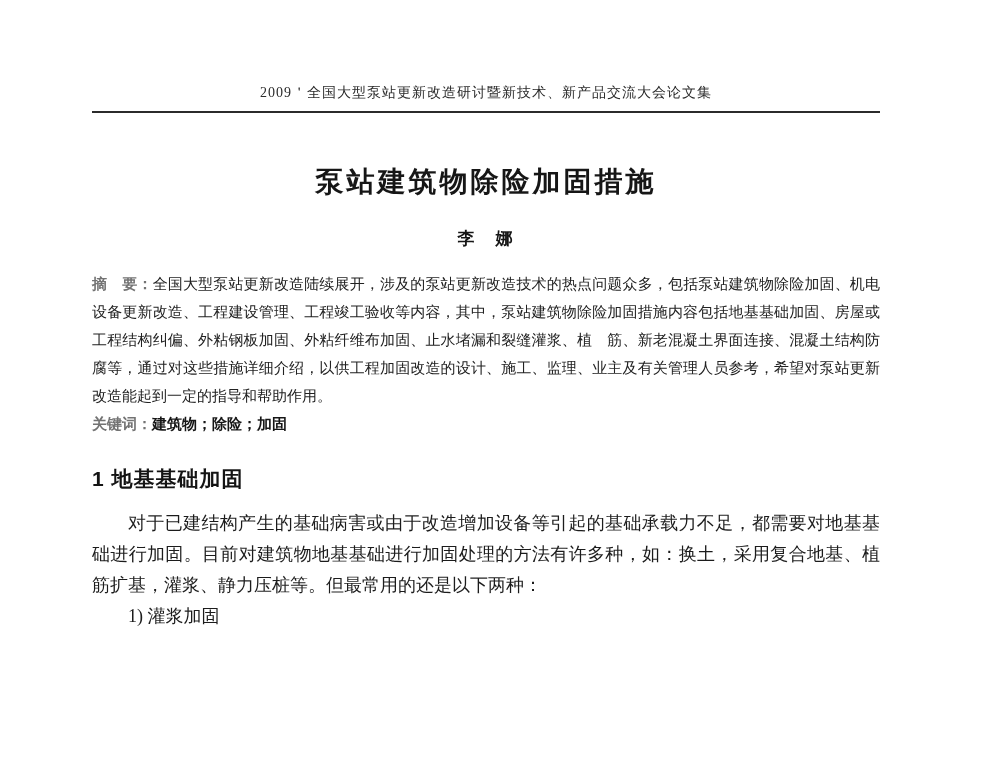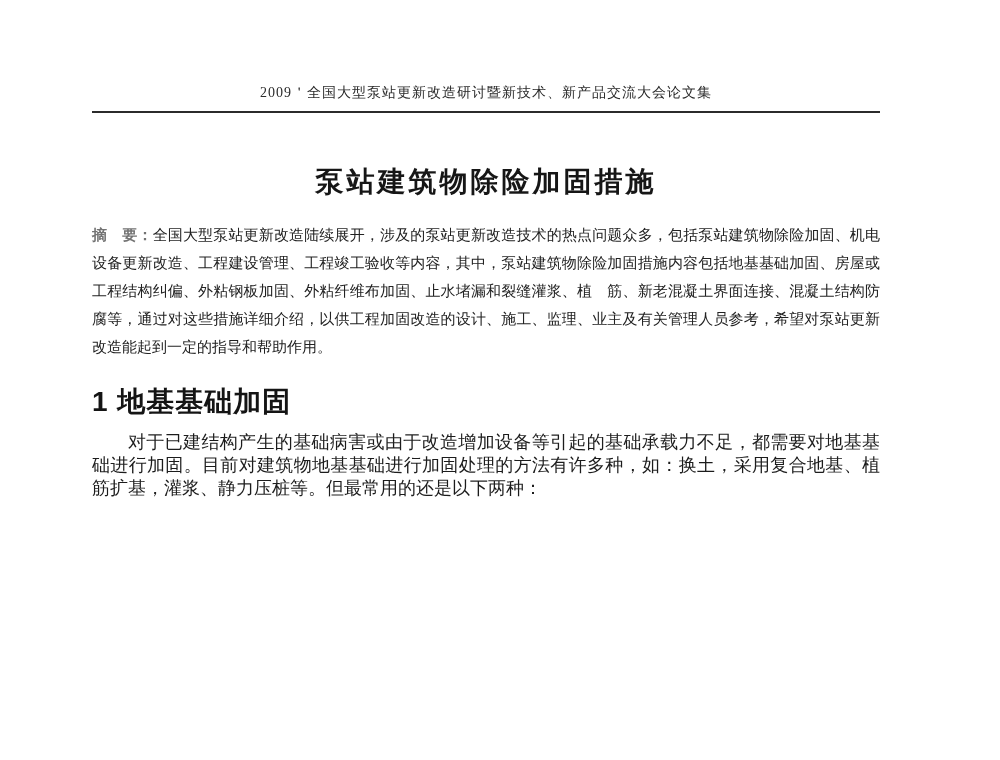--- a/index.html
+++ b/index.html
@@ -64,55 +64,58 @@
   .keywords {
     margin: 0;
     font-size: 15px;
     line-height: 28px;
     font-weight: bold;
     font-family: "Liberation Sans", "DejaVu Sans", sans-serif;
     color: #161616;
   }
   .section-heading {
     margin: 26px 0 0;
-    font-size: 28px;
+    font-size: 21px;
     line-height: 30px;
     font-weight: bold;
     letter-spacing: 1px;
     font-family: "Liberation Sans", "DejaVu Sans", sans-serif;
     color: #141414;
   }
   .body-para {
     margin: 0;
     font-size: 18px;
-    line-height: 23px;
+    line-height: 31px;
     text-align: justify;
     color: #1c1c1c;
   }
   .first { margin-top: 14px; }
   .indent { text-indent: 2em; }
 </style>
 </head>
 <body>
 
 <div class="page">
   <div class="content">
 
     <header class="page-header">
       <div class="header-text">2009＇全国大型泵站更新改造研讨暨新技术、新产品交流大会论文集</div>
       <div class="header-rule"></div>
     </header>
 
     <h1 class="title">泵站建筑物除险加固措施</h1>
 
+    <div class="author">李　娜</div>
 
 
     <p class="abstract"><span class="label">摘　要：</span><span>全国大型泵站更新改造陆续展开，涉及的泵站更新改造技术的热点问题众多，包括泵站建筑物除险加固、机电设备更新改造、工程建设管理、工程竣工验收等内容，其中，泵站建筑物除险加固措施内容包括地基基础加固、房屋或工程结构纠偏、外粘钢板加固、外粘纤维布加固、止水堵漏和裂缝灌浆、植　筋、新老混凝土界面连接、混凝土结构防腐等，通过对这些措施详细介绍，以供工程加固改造的设计、施工、监理、业主及有关管理人员参考，希望对泵站更新改造能起到一定的指导和帮助作用。</span></p>
 
+    <p class="keywords"><span class="label">关键词：</span><span>建筑物；除险；加固</span></p>
 
     <h2 class="section-heading">1 地基基础加固</h2>
 
     <p class="body-para indent first">对于已建结构产生的基础病害或由于改造增加设备等引起的基础承载力不足，都需要对地基基础进行加固。目前对建筑物地基基础进行加固处理的方法有许多种，如：换土，采用复合地基、植筋扩基，灌浆、静力压桩等。但最常用的还是以下两种：</p>
 
+    <p class="body-para indent">1) 灌浆加固</p>
 
 
   </div>
 </div>
 
 </body></html>

